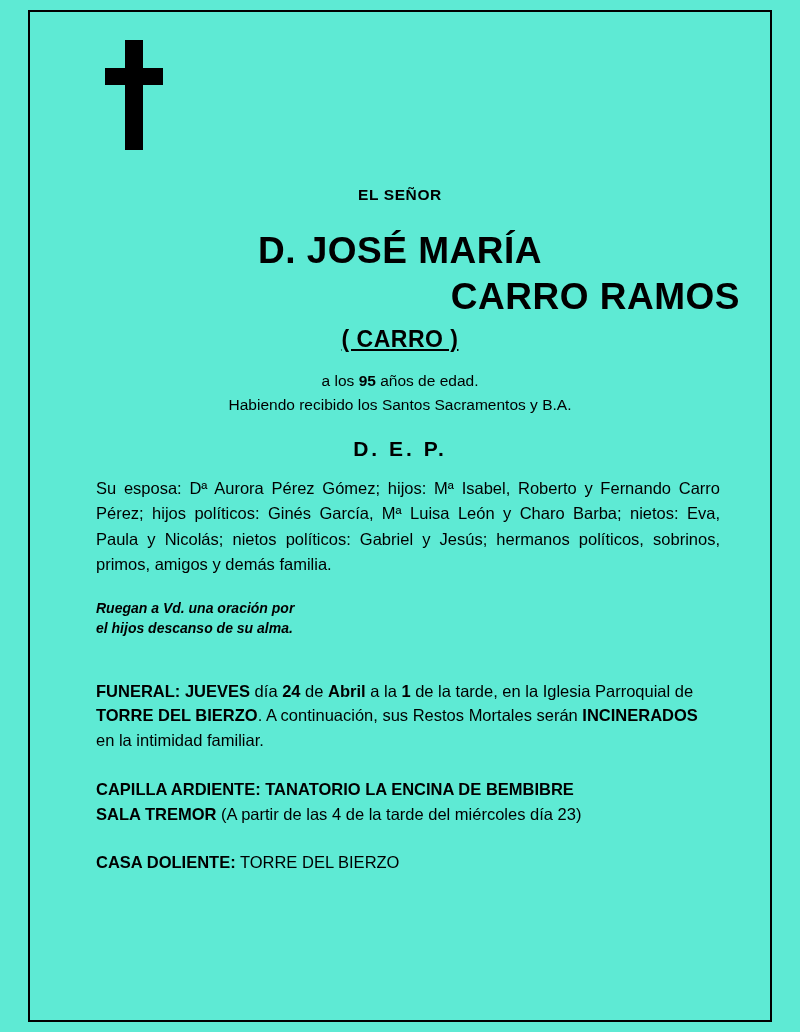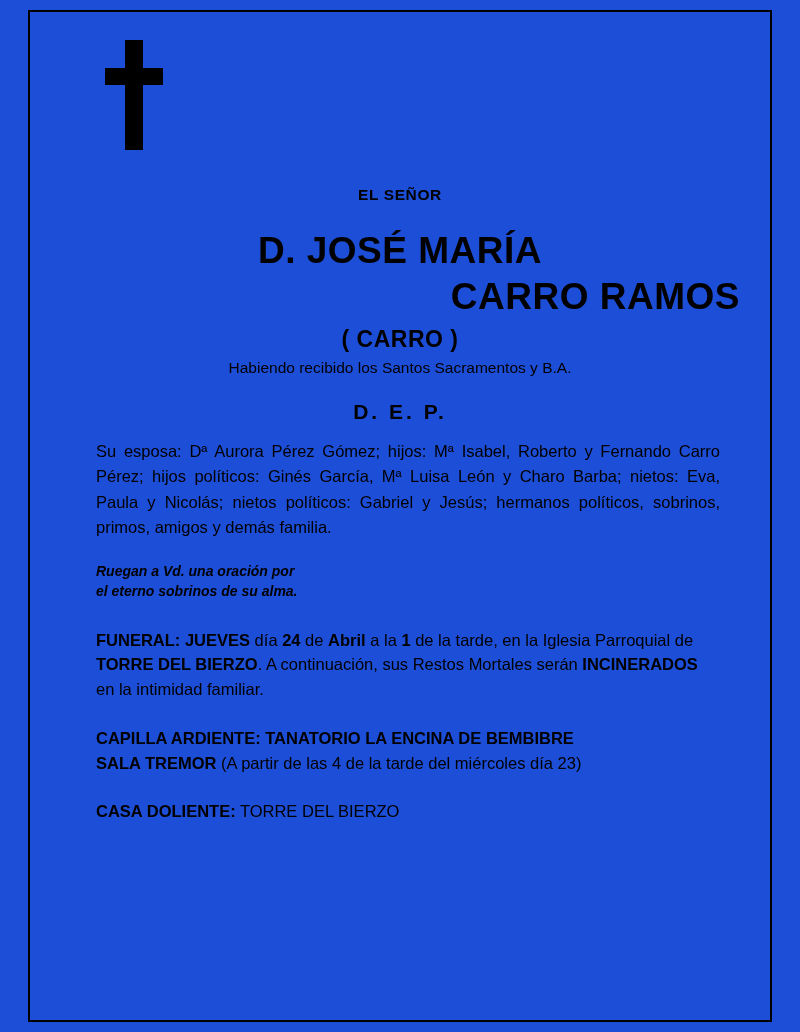--- a/index.html
+++ b/index.html
@@ -11,21 +11,21 @@
     width: 800px;
     height: 1032px;
     font-family: "Liberation Sans", sans-serif;
     color: #000000;
     overflow: hidden;
   }
   .page {
     position: relative;
     width: 800px;
     height: 1032px;
-    background: #1d4ed8;
+    background: #5eead4;
     box-sizing: border-box;
   }
   .frame {
     position: absolute;
     left: 28px;
     top: 10px;
     width: 744px;
     height: 1012px;
     border: 2px solid #000000;
     box-sizing: border-box;
@@ -75,20 +75,21 @@
     letter-spacing: 0.5px;
     line-height: 1.24;
     margin-top: 24px;
   }
   .name .line2 { display: block; text-align: right; }
   .alias {
     font-size: 23px;
     font-weight: bold;
     letter-spacing: 0.5px;
     margin-top: 6px;
+    text-decoration: underline;
   }
   .died {
     font-size: 15.5px;
     margin-top: 40px;
   }
   .age {
     font-size: 15.5px;
     margin-top: 19px;
   }
   .sacraments {
@@ -117,21 +118,21 @@
     margin-top: 20px;
     width: 624px;
     margin-left: 36px;
   }
   .block {
     font-size: 16.5px;
     line-height: 1.5;
     width: 624px;
     margin-left: 36px;
   }
-  .funeral { margin-top: 26px; }
+  .funeral { margin-top: 40px; }
   .chapel  { margin-top: 24px; }
   .house   { margin-top: 24px; }
   b, .b { font-weight: bold; }
 </style>
 </head>
 <body>
 
 <div class="page">
   <div class="frame"></div>
 
@@ -145,30 +146,33 @@
     <div class="el-senor center">EL SEÑOR</div>
 
     <div class="name center">
       <span>D. JOSÉ  MARÍA</span>
       <span class="line2">CARRO  RAMOS</span>
     </div>
 
     <div class="alias center">( CARRO )</div>
 
 
+    <div class="age center">
+      <span>a los </span><b>95</b><span> años de edad.</span>
+    </div>
 
     <div class="sacraments center">Habiendo recibido los Santos Sacramentos y B.A.</div>
 
     <div class="dep center">D.   E.   P.</div>
 
     <div class="family">Su esposa: Dª Aurora Pérez Gómez; hijos: Mª Isabel, Roberto y Fernando Carro Pérez; hijos políticos: Ginés García, Mª Luisa León y Charo Barba; nietos: Eva, Paula y Nicolás; nietos políticos: Gabriel y Jesús; hermanos políticos, sobrinos, primos, amigos y demás familia.</div>
 
     <div class="prayer">
       <div>Ruegan a Vd. una oración por</div>
-      <div>el eterno sobrinos de su alma.</div>
+      <div>el hijos descanso de su alma.</div>
     </div>
 
     <div class="block funeral">
       <b>FUNERAL: JUEVES</b><span> día </span><b>24</b><span> de </span><b>Abril</b><span> a la </span><b>1</b><span> de la tarde</span><span>, en la Iglesia Parroquial de </span><b>TORRE DEL BIERZO</b><span>. A continuación, sus Restos Mortales serán </span><b>INCINERADOS</b><span> en la intimidad familiar.</span>
     </div>
 
     <div class="block chapel">
       <div><b>CAPILLA ARDIENTE: TANATORIO LA ENCINA DE BEMBIBRE</b></div>
       <div><b>SALA TREMOR</b><span>  (A partir de las 4 de la tarde del miércoles día 23)</span></div>
     </div>

